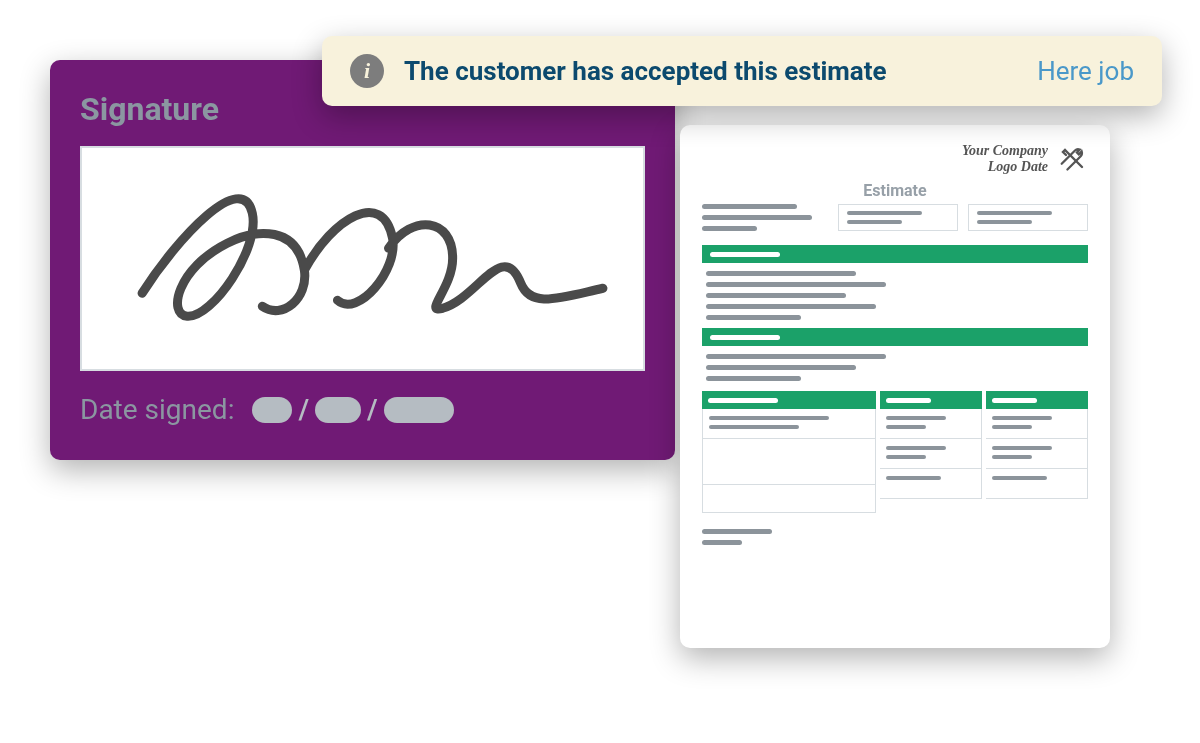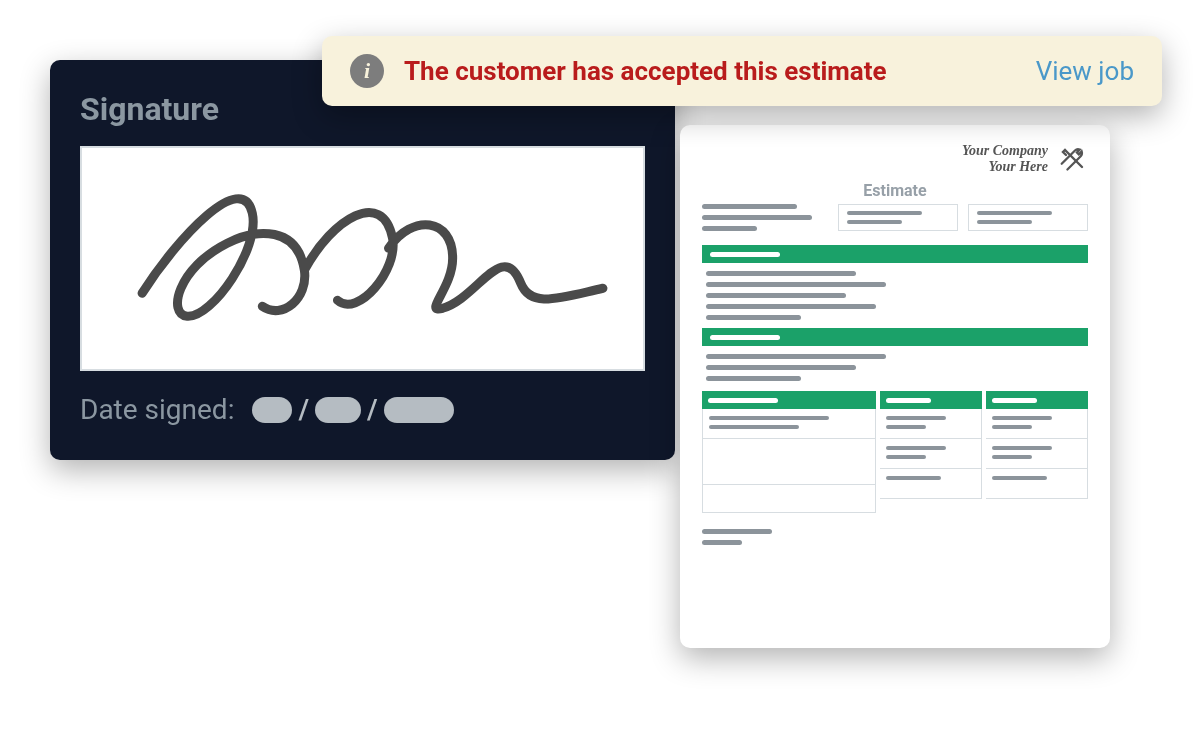--- a/index.html
+++ b/index.html
@@ -12,21 +12,21 @@
     overflow: hidden;
   }
 
   
   .sig-card {
     position: absolute;
     left: 50px;
     top: 60px;
     width: 625px;
     height: 400px;
-    background: #0f172a;
+    background: #701a75;
     border-radius: 10px;
     box-shadow: 0 10px 30px rgba(0,0,0,0.30);
     padding: 30px 30px 24px 30px;
   }
   .sig-title {
     font-size: 32px;
     font-weight: 700;
     color: #8b97a1;
     margin-bottom: 18px;
   }
@@ -85,21 +85,21 @@
     color: #f8f2dc;
     font-family: Georgia, serif;
     font-style: italic;
     font-weight: 700;
     font-size: 22px;
   }
   .banner-text {
     flex: 1;
     font-size: 26px;
     font-weight: 700;
-    color: #b91c1c;
+    color: #0c4a6e;
   }
   .banner-link {
     font-size: 26px;
     color: #4a98c9;
     cursor: pointer;
   }
 
   
   .doc {
     position: absolute;
@@ -228,21 +228,21 @@
       <span class="slash">/</span>
       <span class="pill l"></span>
     </span>
   </div>
 </div>
 
 <div class="doc">
   <div class="doc-header">
     <div class="logo-text">
       <div>Your Company</div>
-      <div>Your Here</div>
+      <div>Logo Date</div>
     </div>
     <div class="tools-icon">
       <svg width="30" height="30" viewBox="0 0 30 30">
         <g stroke="#555" stroke-width="2.4" fill="none" stroke-linecap="round">
           <path d="M6 24 L20 10 M20 10 C22 8 25 9 25 9 L22 12 L24 14 L27 11 C27 11 28 14 26 16 L12 30" transform="translate(-2,-3) scale(0.95)"></path>
           <path d="M24 24 L10 10 M10 10 L7 7 L5 9 L8 12" transform="translate(0,-1)"></path>
         </g>
       </svg>
     </div>
   </div>
@@ -338,14 +338,14 @@
     <span class="bar" style="width:70px"></span>
     <span class="bar" style="width:40px"></span>
   </div>
 </div>
 
 <div class="banner">
   <div class="info-icon">
       <span>i</span>
     </div>
   <div class="banner-text">The customer has accepted this estimate</div>
-  <div class="banner-link">View job</div>
+  <div class="banner-link">Here job</div>
 </div>
 
 </body></html>

